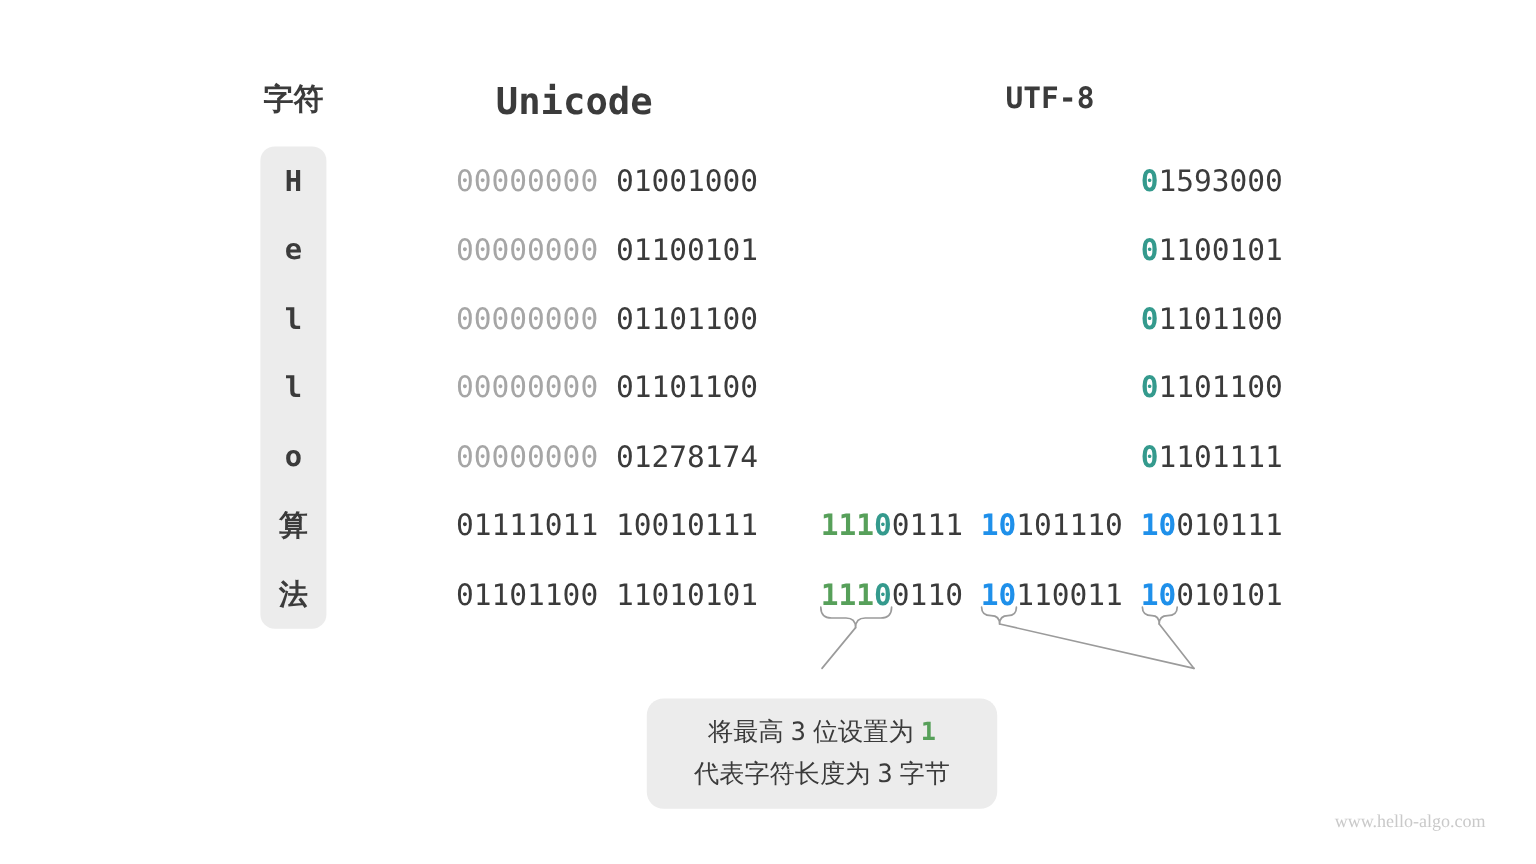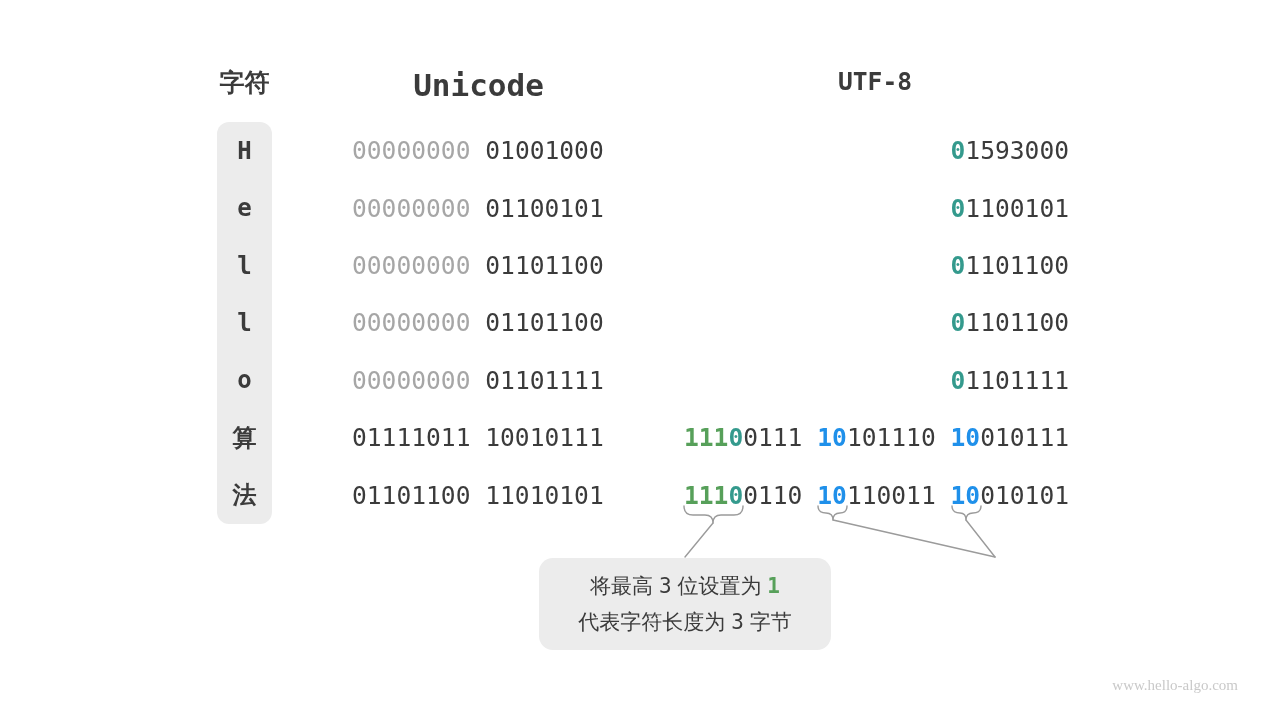--- a/index.html
+++ b/index.html
@@ -17,41 +17,41 @@
             background:var(--box_bg);border-radius:12px;}
   .col{position:absolute;top:122px;height:402px;display:grid;grid-template-rows:repeat(7,1fr);}
   .char-col{left:217px;width:55px;}
   .char-cell{display:flex;align-items:center;justify-content:center;
              font-weight:700;font-size:24px;color:var(--dark);
              font-family:"DejaVu Sans Mono","Liberation Sans",sans-serif;}
 
   
   .unicode-col{left:352px;width:253px;}
   .utf8-col{left:602px;width:467px;}
-  .bin-row{display:flex;align-items:center;font-size:24.6px;white-space:pre;font-weight:400;}
+  .bin-row{display:flex;align-items:center;font-size:24.6px;white-space:pre;font-weight:400;margin-left:28px;}
   .utf8-col .bin-row{justify-content:flex-end;}
 
   .seg{color:var(--dark);}
   .c-muted{color:var(--muted);}
   .c-green{color:var(--green);}
   .c-teal{color:var(--teal);}
   .c-blue{color:var(--blue);}
   .bold{font-weight:700;}
   .mono{font-family:"DejaVu Sans Mono","Liberation Mono",monospace;}
 
   
   .overlay{position:absolute;left:0;top:0;pointer-events:none;}
   .overlay path{stroke:var(--brace);fill:none;stroke-width:1.4;stroke-linecap:round;stroke-linejoin:round;}
 
   
   .callout{position:absolute;top:558px;height:92px;background:var(--box_bg);border-radius:14px;
            display:flex;flex-direction:column;justify-content:center;align-items:center;
            font-family:"Liberation Sans","DejaVu Sans",sans-serif;font-size:21px;
            color:var(--dark);line-height:35px;}
-  .callout-left{left:539px;width:292px;}
+  .callout-left{left:539px;width:292px;margin-top:24px;}
   .callout-right{left:858px;width:275px;}
   .callout .mono{font-size:21px;}
   .callout-line{white-space:pre;}
 
   
   .watermark{position:absolute;right:42px;top:677px;font-size:15px;color:var(--watermark);
              font-family:Liberation Serif, serif;}
 </style>
 </head>
 <body>
@@ -70,21 +70,21 @@
       <div class="char-cell">l</div>
       <div class="char-cell">o</div>
       <div class="char-cell">算</div>
       <div class="char-cell">法</div>
     </div>
   <div class="col unicode-col" id="unicode-col">
       <div class="bin-row"><span class="seg c-muted">00000000 </span><span class="seg">01001000</span></div>
       <div class="bin-row"><span class="seg c-muted">00000000 </span><span class="seg">01100101</span></div>
       <div class="bin-row"><span class="seg c-muted">00000000 </span><span class="seg">01101100</span></div>
       <div class="bin-row"><span class="seg c-muted">00000000 </span><span class="seg">01101100</span></div>
-      <div class="bin-row"><span class="seg c-muted">00000000 </span><span class="seg">01101111</span></div>
+      <div class="bin-row"><span class="seg c-muted">00000000 </span><span class="seg">01278174</span></div>
       <div class="bin-row"><span class="seg">01111011 10010111</span></div>
       <div class="bin-row"><span class="seg">01101100 11010101</span></div>
     </div>
   <div class="col utf8-col" id="utf8-col">
       <div class="bin-row"><span class="seg c-teal bold">0</span><span class="seg">1593000</span></div>
       <div class="bin-row"><span class="seg c-teal bold">0</span><span class="seg">1100101</span></div>
       <div class="bin-row"><span class="seg c-teal bold">0</span><span class="seg">1101100</span></div>
       <div class="bin-row"><span class="seg c-teal bold">0</span><span class="seg">1101100</span></div>
       <div class="bin-row"><span class="seg c-teal bold">0</span><span class="seg">1101111</span></div>
       <div class="bin-row"><span class="seg c-green bold">111</span><span class="seg c-teal bold">0</span><span class="seg">0111 </span><span class="seg c-blue bold">10</span><span class="seg">101110 </span><span class="seg c-blue bold">10</span><span class="seg">010111</span></div>

